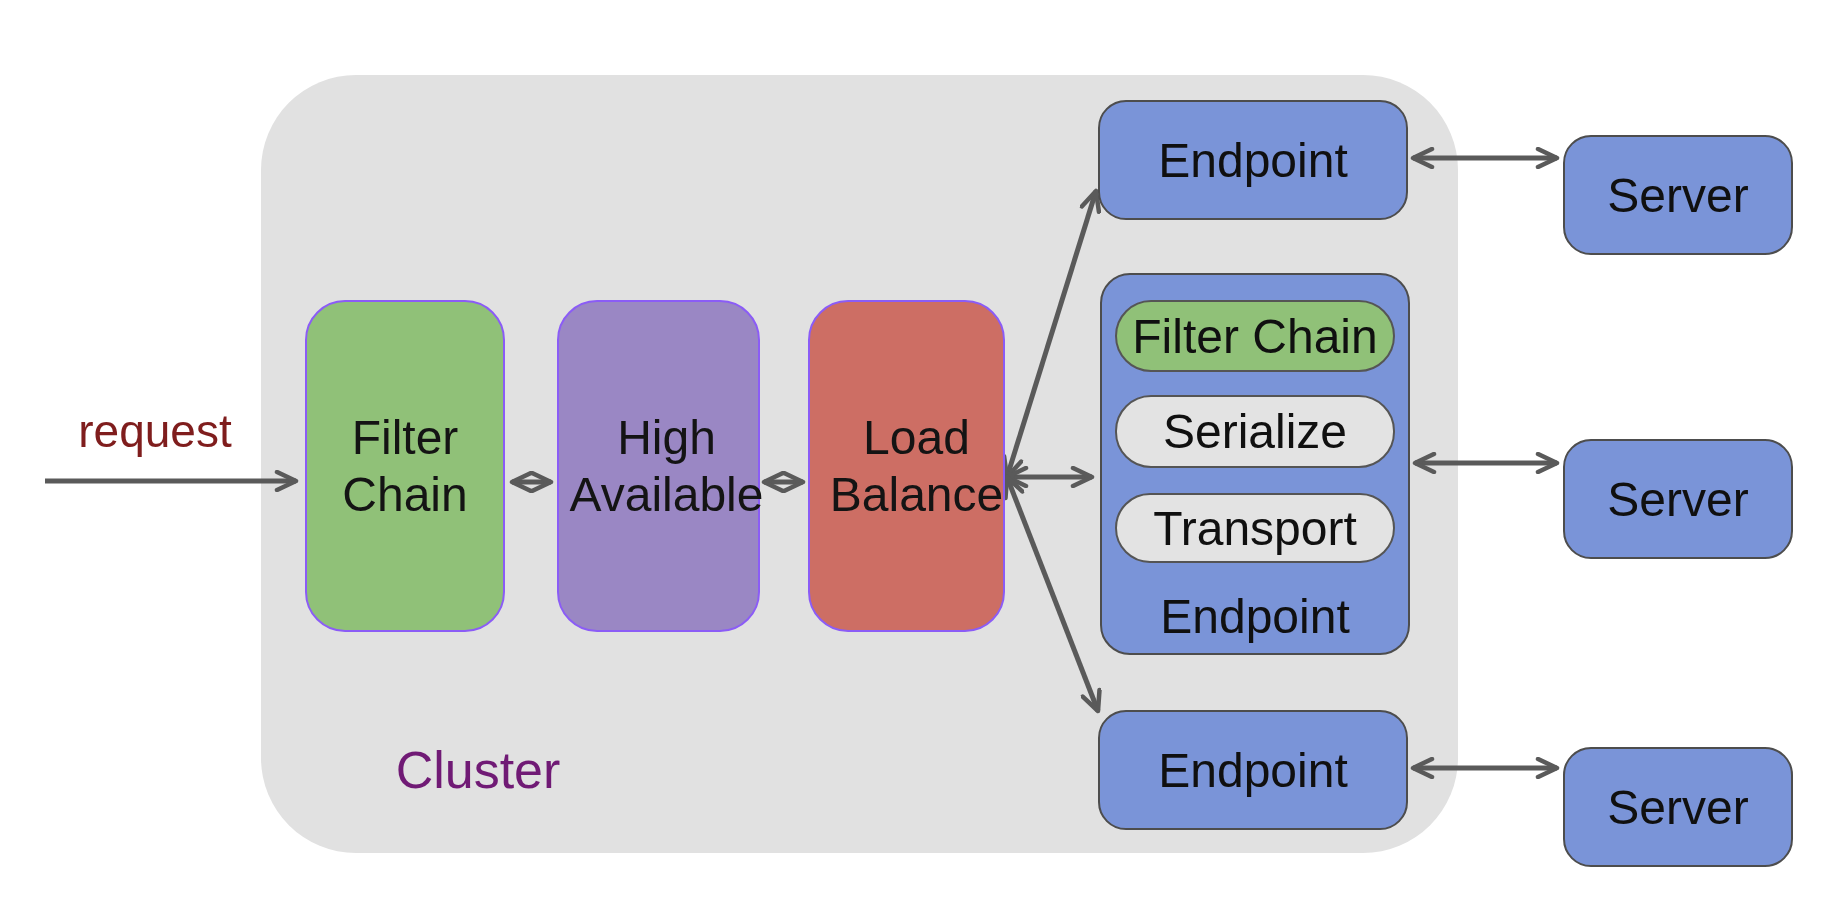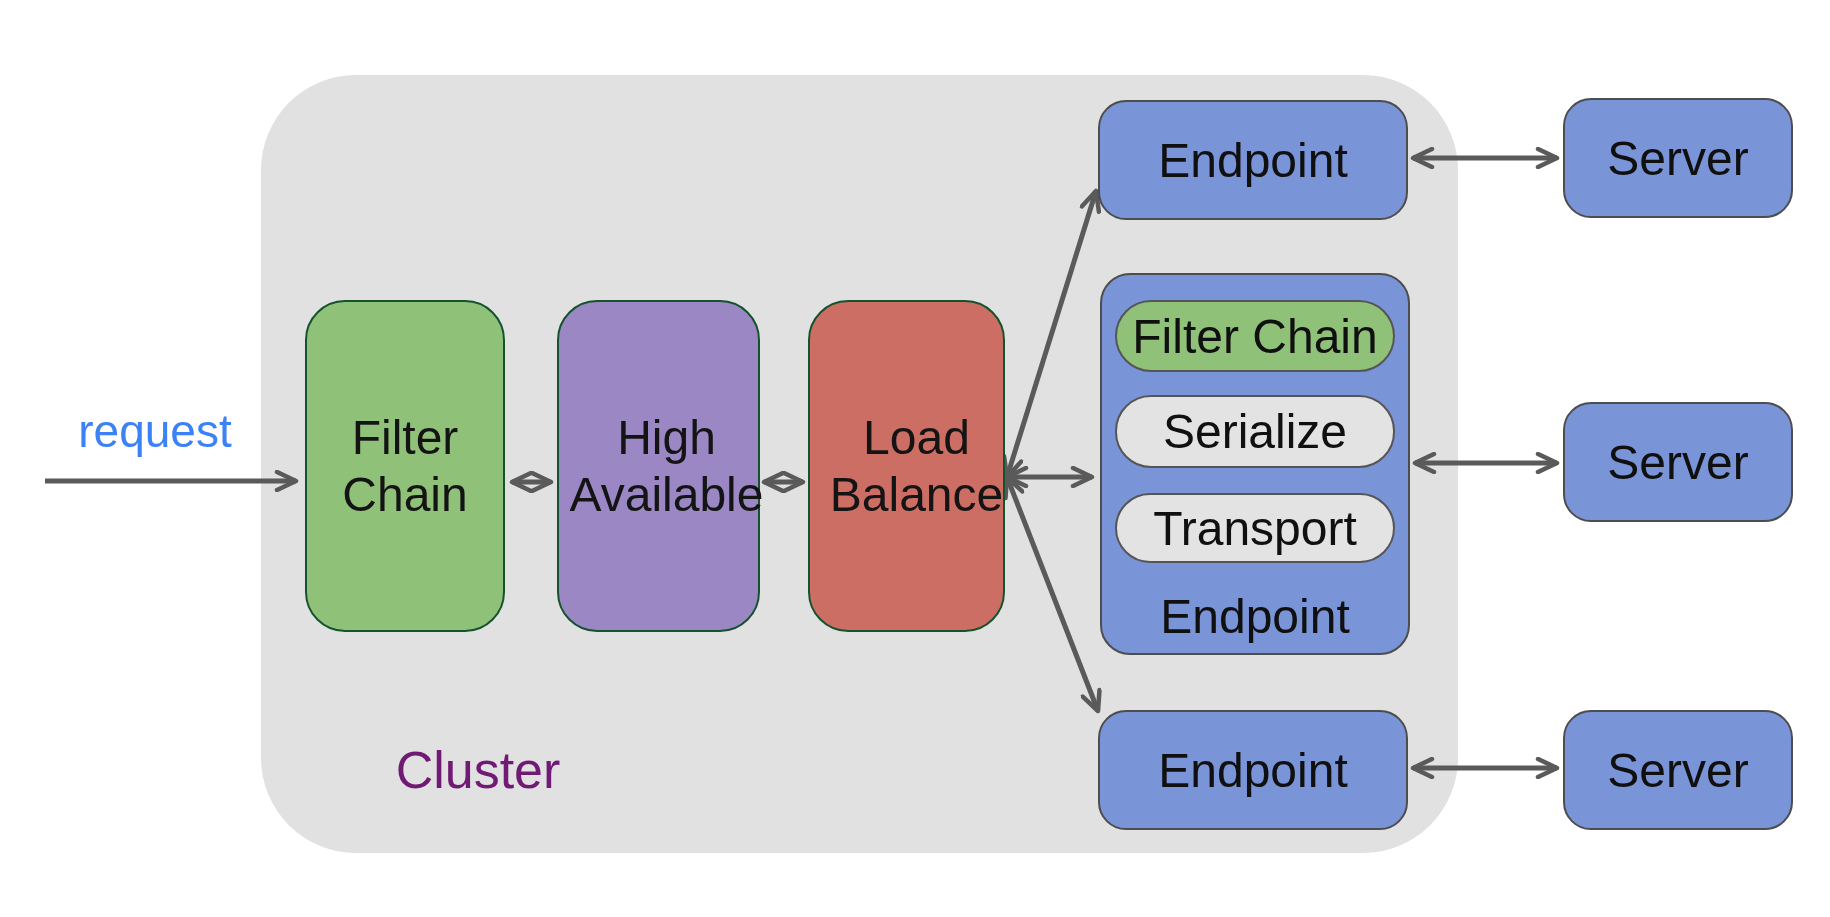--- a/index.html
+++ b/index.html
@@ -10,24 +10,24 @@
   .abs{position:absolute;box-sizing:border-box;}
   .cluster{
     left:261px;top:75px;width:1197px;height:778px;border-radius:95px;background:#e1e1e1;
   }
   .cluster-label{
     left:358px;top:742px;width:240px;height:56px;text-align:center;
     font-size:52px;line-height:56px;color:#701a75;
   }
   .request-label{
     left:40px;top:406px;width:230px;height:50px;text-align:center;
-    font-size:46px;line-height:50px;color:#3b82f6;
+    font-size:46px;line-height:50px;color:#7f1d1d;
   }
   .stage{
-    top:300px;height:332px;border-radius:40px;border:2px solid #14532d;
+    top:300px;height:332px;border-radius:40px;border:2px solid #8b5cf6;
     display:flex;flex-direction:column;align-items:center;justify-content:center;
     font-size:48px;line-height:57px;text-align:center;color:#141414;
   }
   .stage-green{left:305px;width:200px;background:#90c178;}
   .stage-purple{left:557px;width:203px;background:#9a87c4;padding-left:16px;}
   .stage-red{left:808px;width:197px;background:#cd6e64;padding-left:20px;}
   .blue-node{
     background:#7a94d8;border:2px solid #4d4d4d;border-radius:28px;
     display:flex;align-items:center;justify-content:center;
     font-size:48px;color:#101010;
@@ -43,21 +43,21 @@
     display:flex;align-items:center;justify-content:center;
     font-size:48px;color:#101010;
   }
   .pill-green{top:25px;height:72px;background:#90c178;}
   .pill-gray1{top:120px;height:73px;background:#e3e3e3;}
   .pill-gray2{top:218px;height:70px;background:#e3e3e3;}
   .ep-mid-label{
     left:0;top:318px;width:100%;height:48px;text-align:center;
     font-size:48px;line-height:48px;color:#101010;
   }
-  .server{width:230px;height:120px;left:1563px;}
+  .server{width:230px;height:120px;left:1563px;margin-top:37px;}
   .srv-top{top:98px;}
   .srv-mid{top:402px;}
   .srv-bot{top:710px;}
   .arrows{left:0;top:0;width:1830px;height:917px;pointer-events:none;}
 </style>
 </head>
 <body>
 
 <div class="canvas">
 

